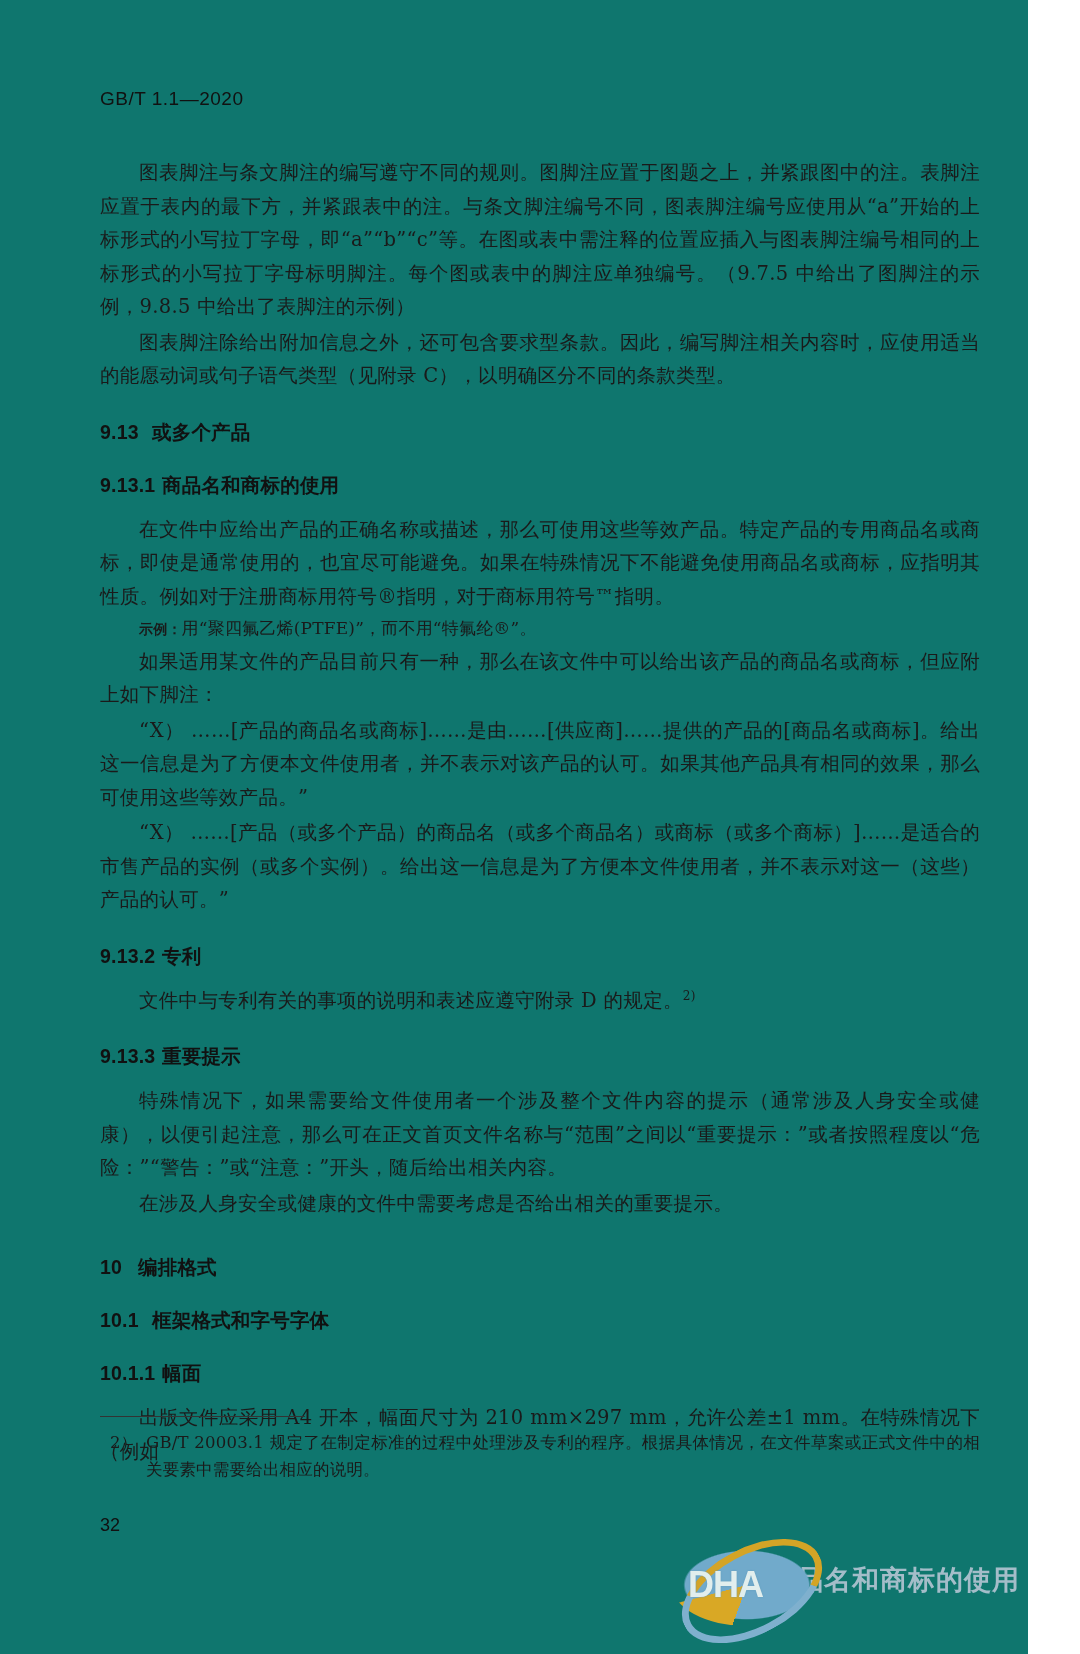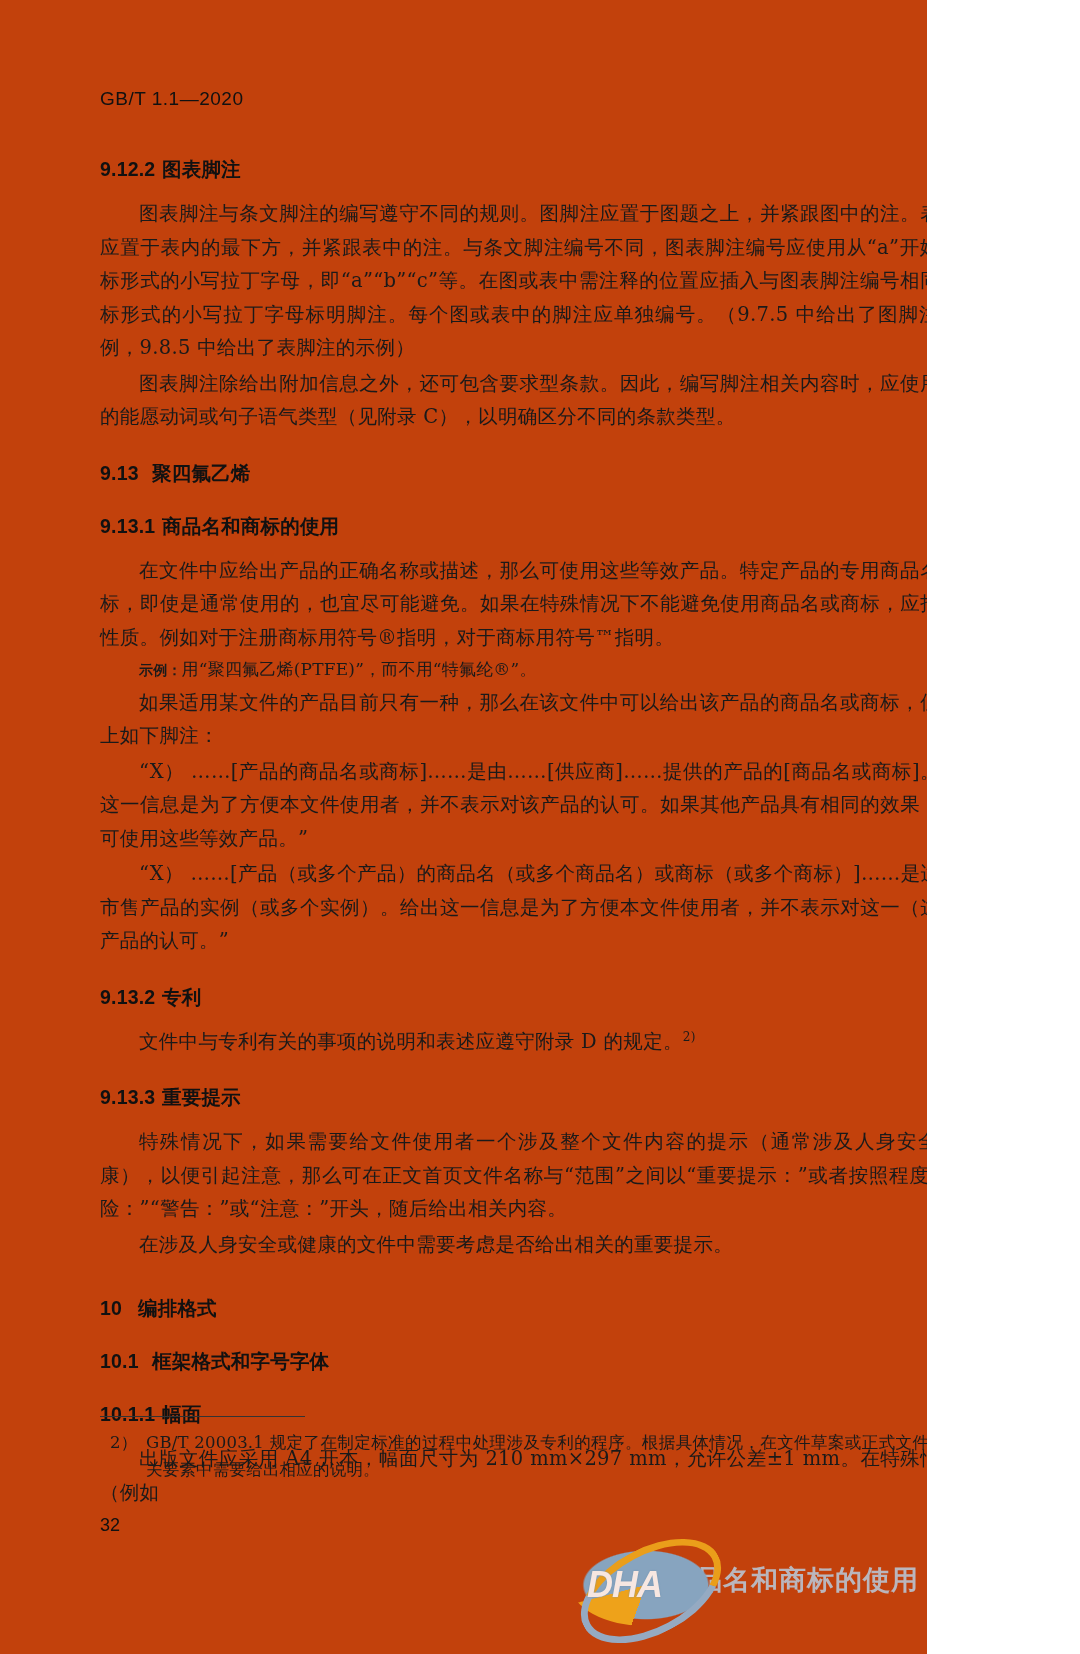--- a/index.html
+++ b/index.html
@@ -6,23 +6,23 @@
     margin: 0;
     padding: 0;
     background: #ffffff;
   }
   body {
     font-family: "DejaVu Serif", "Liberation Serif", serif;
     color: #1a1a1a;
   }
   .page {
     position: relative;
-    width: 927px;
+    width: 1028px;
     height: 1654px;
-    background: #c2410c;
+    background: #0f766e;
     box-sizing: border-box;
     overflow: hidden;
   }
   .content {
     position: absolute;
     left: 100px;
     top: 88px;
     width: 880px;
   }
   .header-std {
@@ -136,21 +136,20 @@
     font-weight: bold;
     color: #b9c7d6;
     letter-spacing: 1px;
     white-space: nowrap;
   }
   .wm-dha {
     position: absolute;
     left: 20px;
     top: 28px;
     font-family: "Liberation Sans", sans-serif;
-    font-style: italic;
     font-size: 36px;
     font-weight: bold;
     color: #ffffff;
     letter-spacing: -1px;
     z-index: 3;
     text-shadow: 0 0 2px #6aa0c8;
   }
   .wm-swoosh {
     position: absolute;
     left: 4px;
@@ -179,28 +178,25 @@
 </style>
 </head>
 <body>
 
 <div class="page">
 
   <div class="content">
 
     <div class="header-std">GB/T 1.1—2020</div>
 
-    <div class="clause-head">
-      <span class="num w1">9.12.2</span><span class="title">图表脚注</span>
-    </div>
     <p class="para">图表脚注与条文脚注的编写遵守不同的规则。图脚注应置于图题之上，并紧跟图中的注。表脚注应置于表内的最下方，并紧跟表中的注。与条文脚注编号不同，图表脚注编号应使用从“a”开始的上标形式的小写拉丁字母，即“a”“b”“c”等。在图或表中需注释的位置应插入与图表脚注编号相同的上标形式的小写拉丁字母标明脚注。每个图或表中的脚注应单独编号。（9.7.5 中给出了图脚注的示例，9.8.5 中给出了表脚注的示例）</p>
     <p class="para">图表脚注除给出附加信息之外，还可包含要求型条款。因此，编写脚注相关内容时，应使用适当的能愿动词或句子语气类型（见附录 C），以明确区分不同的条款类型。</p>
 
     <div class="clause-head">
-      <span class="num w2">9.13</span><span class="title">聚四氟乙烯</span>
+      <span class="num w2">9.13</span><span class="title">或多个产品</span>
     </div>
 
     <div class="clause-head">
       <span class="num w1">9.13.1</span><span class="title">商品名和商标的使用</span>
     </div>
     <p class="para">在文件中应给出产品的正确名称或描述，那么可使用这些等效产品。特定产品的专用商品名或商标，即使是通常使用的，也宜尽可能避免。如果在特殊情况下不能避免使用商品名或商标，应指明其性质。例如对于注册商标用符号®指明，对于商标用符号™指明。</p>
     <p class="example">
       <span class="ex-label">示例：</span><span>用“聚四氟乙烯(PTFE)”，而不用“特氟纶®”。</span>
     </p>
     <p class="para">如果适用某文件的产品目前只有一种，那么在该文件中可以给出该产品的商品名或商标，但应附上如下脚注：</p>

